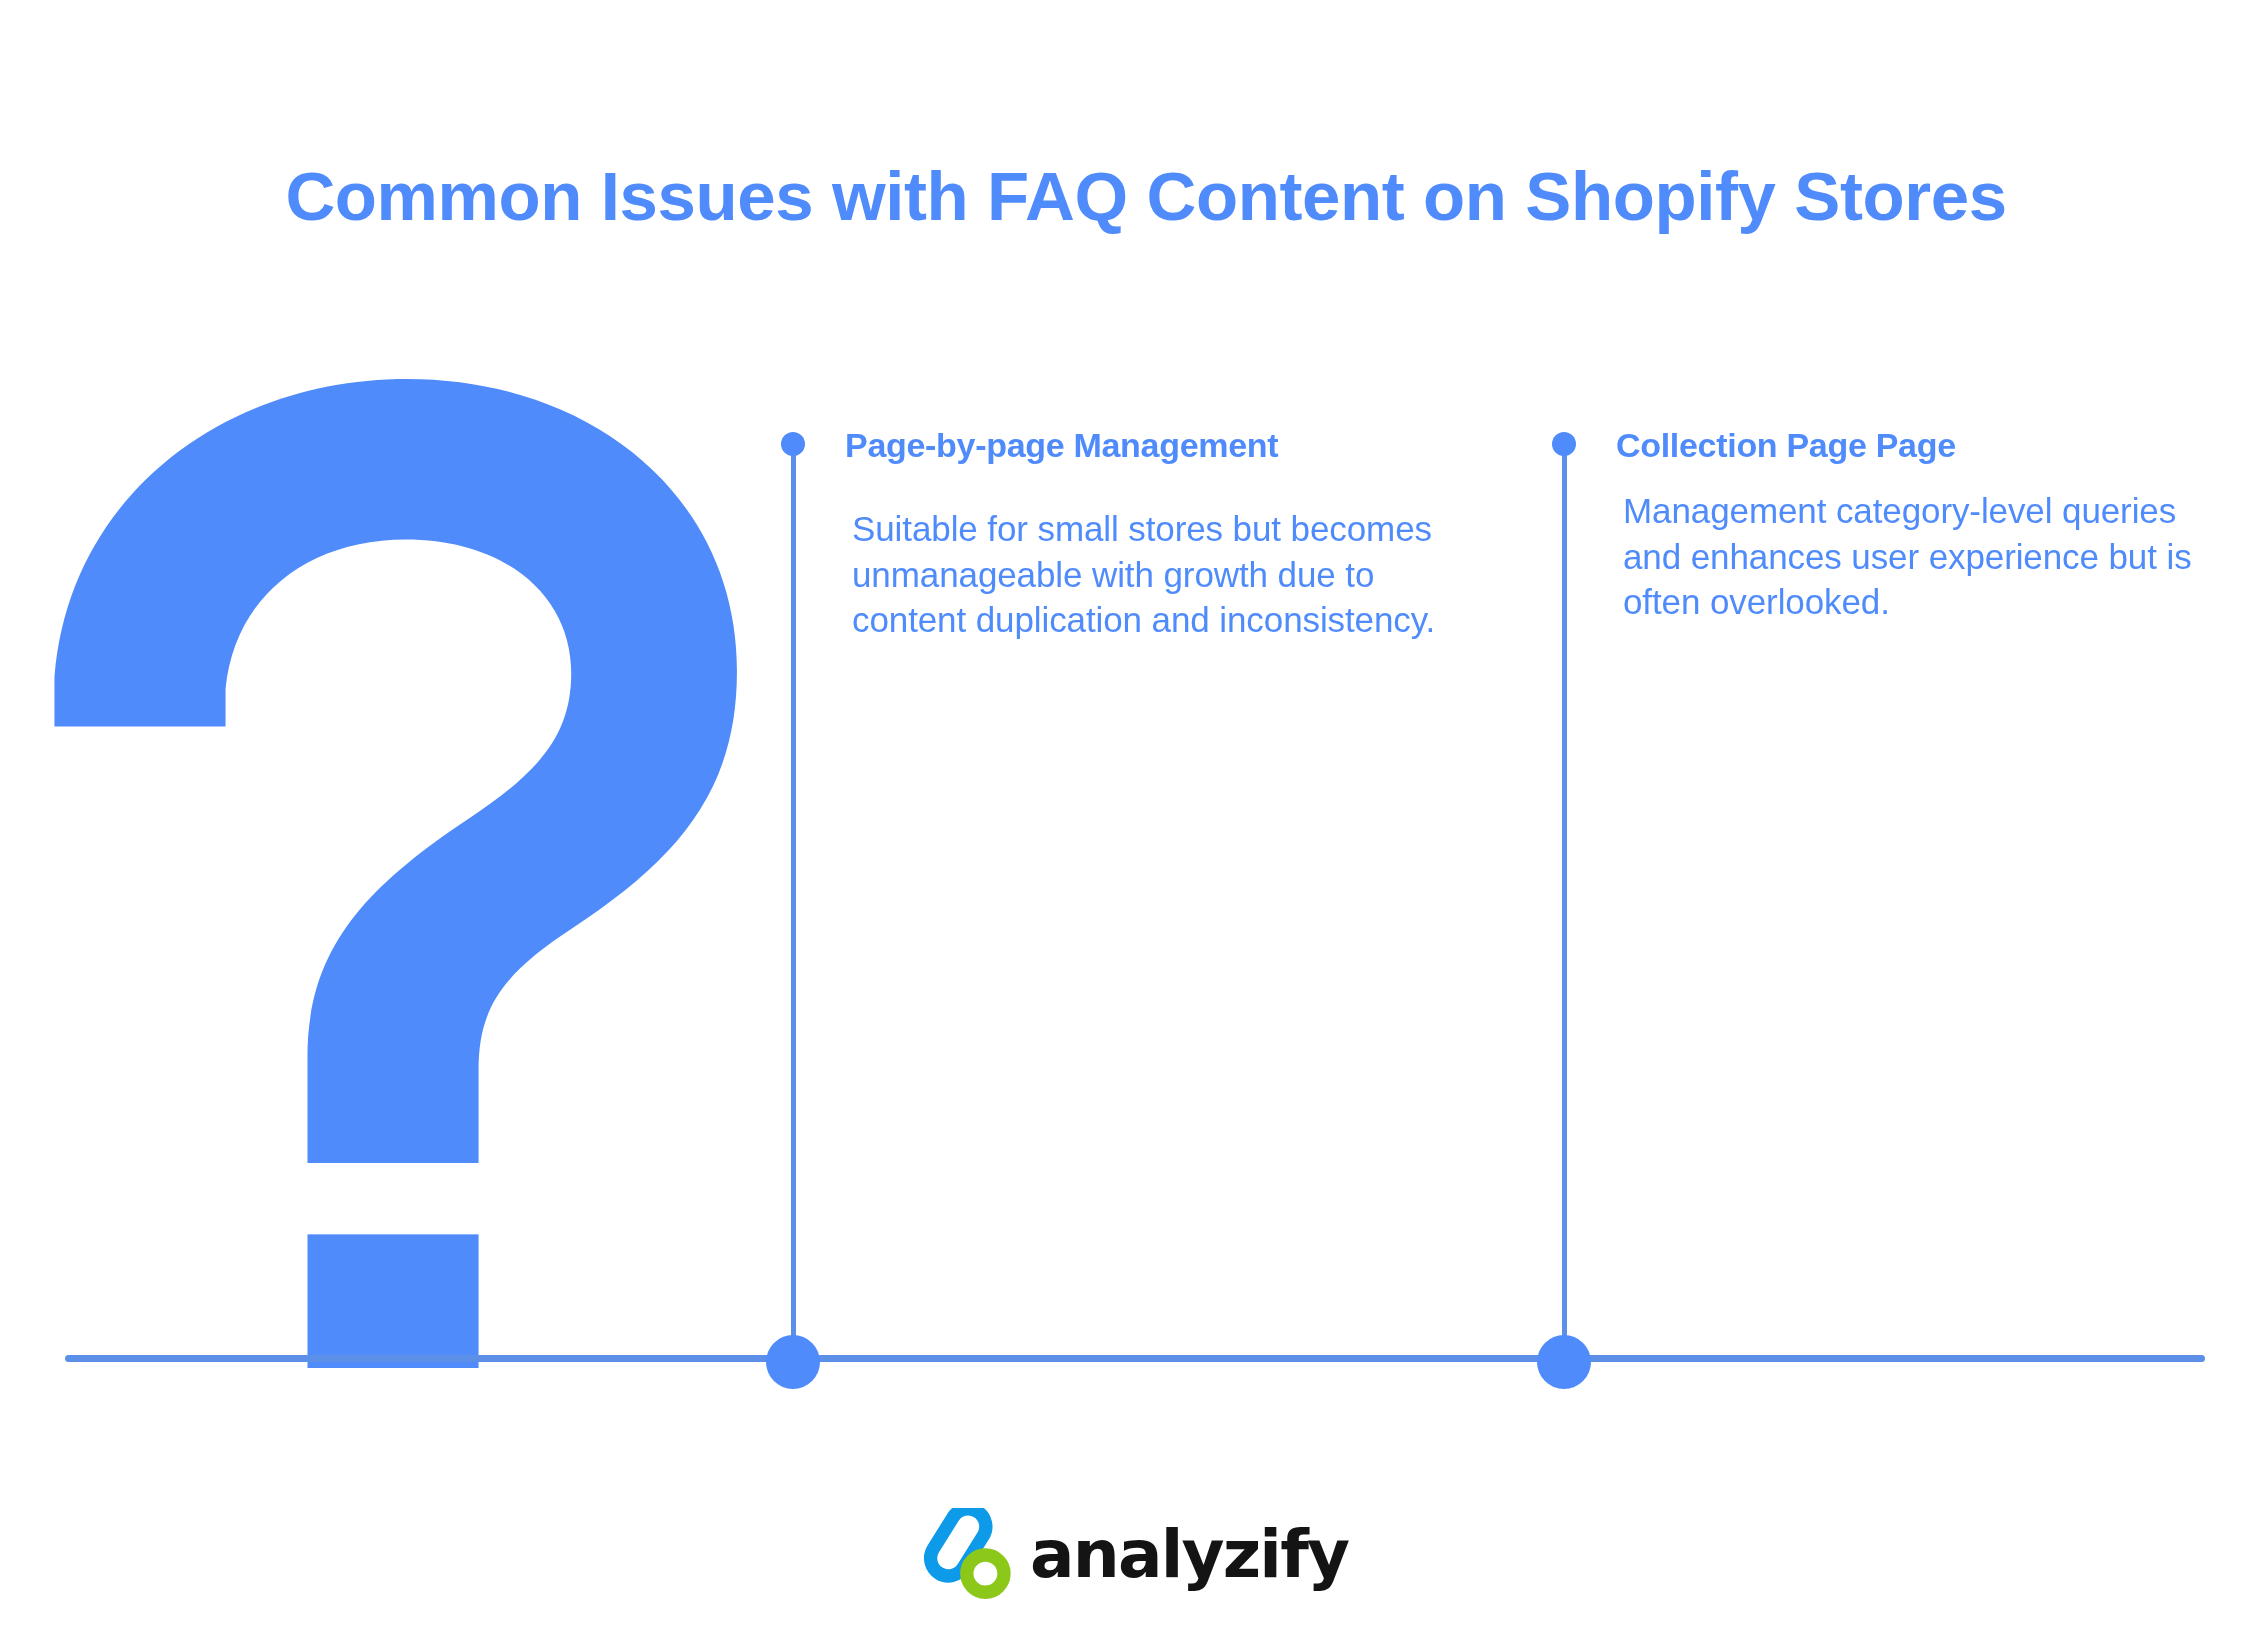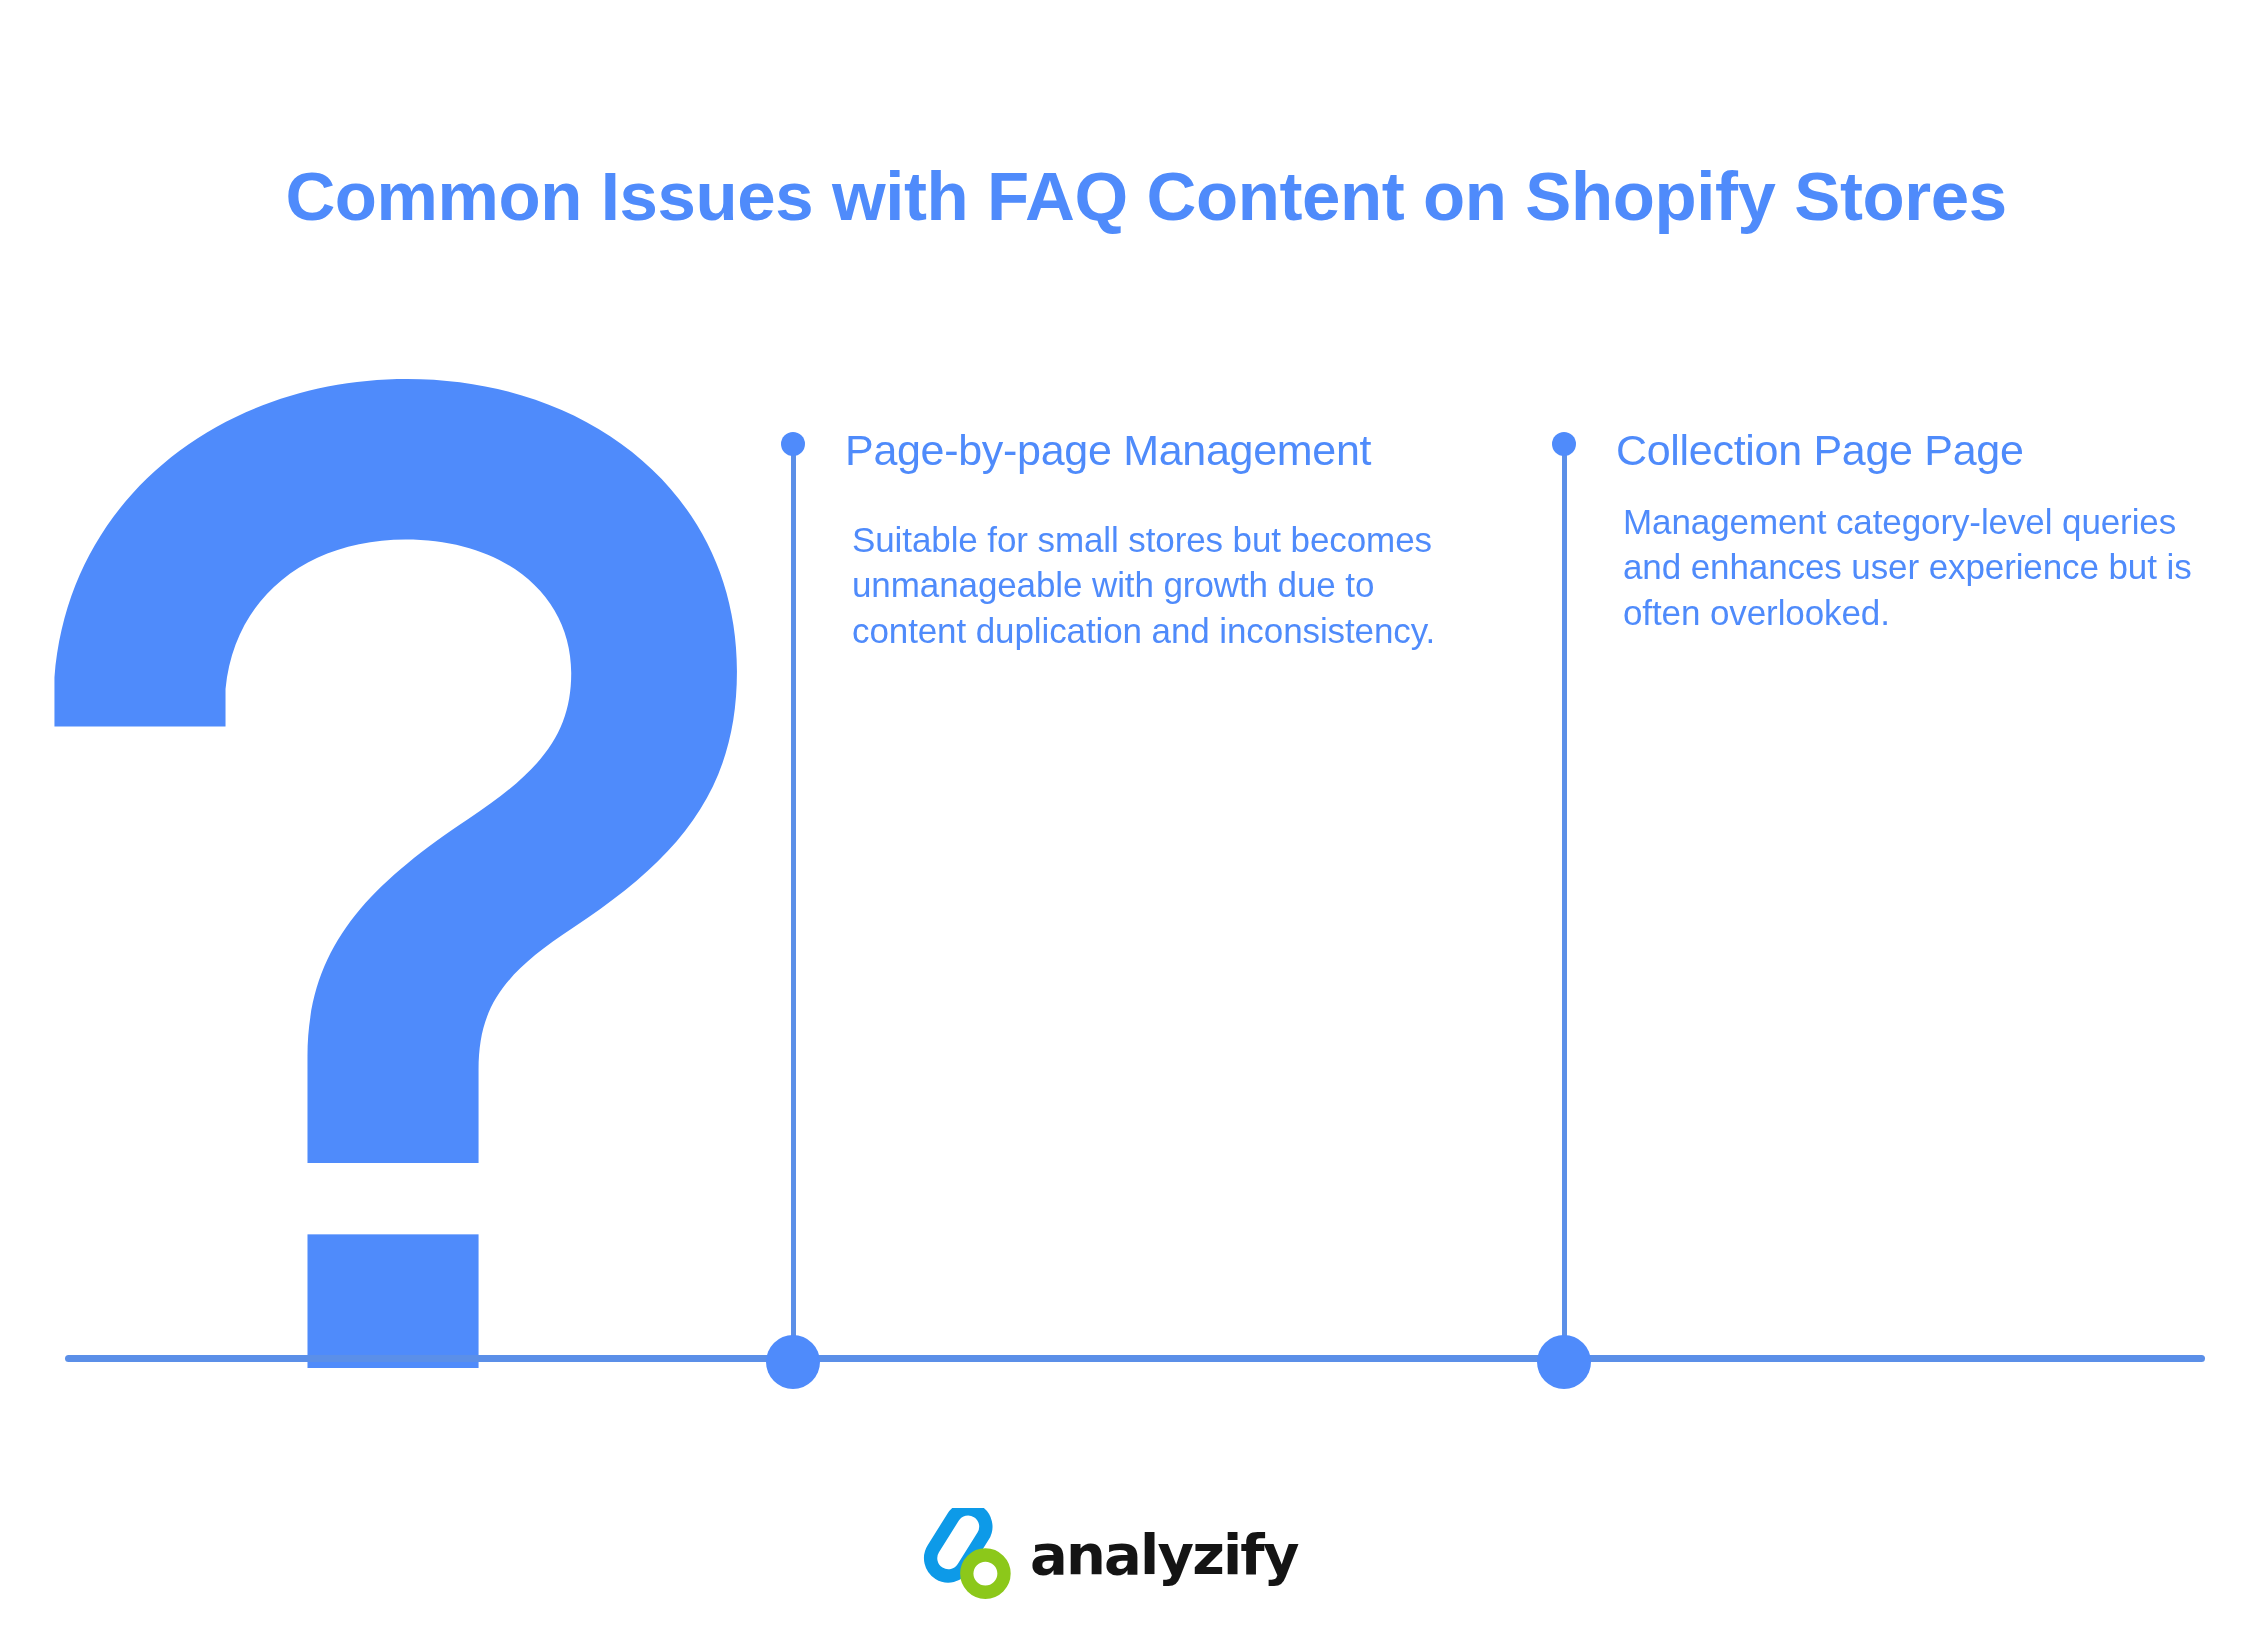--- a/index.html
+++ b/index.html
@@ -96,22 +96,22 @@
   }
 
   
   .col-text {
     position: absolute;
     top: 426px;
   }
 
   .col-heading {
     color: #4f8bfb;
-    font-size: 43px;
-    font-weight: 400;
+    font-size: 34px;
+    font-weight: 700;
     line-height: 1.16;
     letter-spacing: -0.3px;
   }
 
   .col-body {
     color: #4f8bfb;
     font-size: 35px;
     font-weight: 400;
     line-height: 1.30;
     letter-spacing: -0.1px;
@@ -128,21 +128,21 @@
     top: 1508px;
     display: flex;
     align-items: center;
     gap: 18px;
   }
 
   .logo-mark { width: 94px; height: 94px; display: block; }
 
   .logo-word {
     color: #141414;
-    font-size: 56px;
+    font-size: 66px;
     font-weight: 600;
     letter-spacing: -1.8px;
     line-height: 1;
     font-family: "DejaVu Sans", "Liberation Sans", sans-serif;
   }
 </style>
 </head>
 <body>
 
 <div class="canvas">

